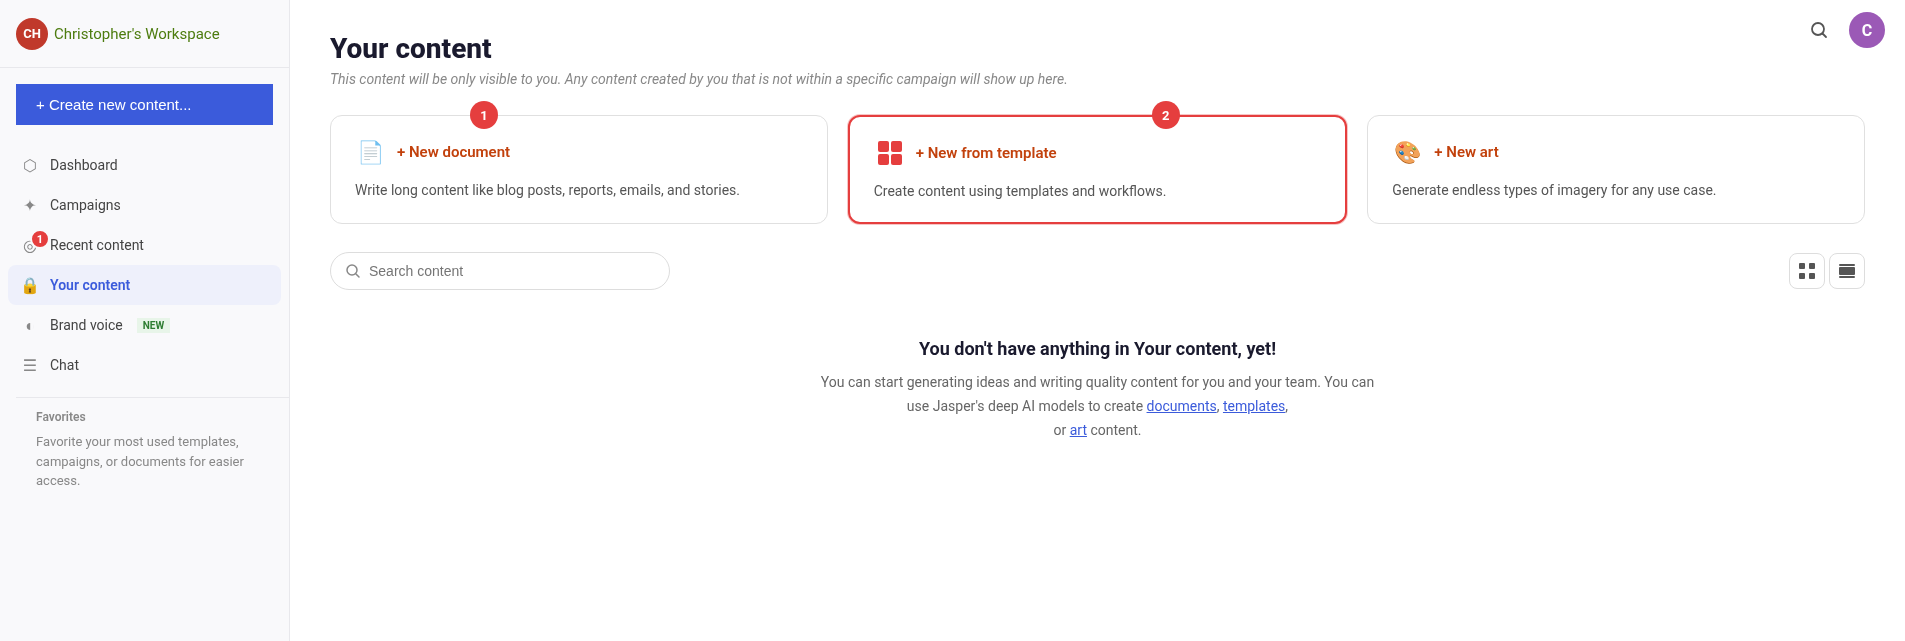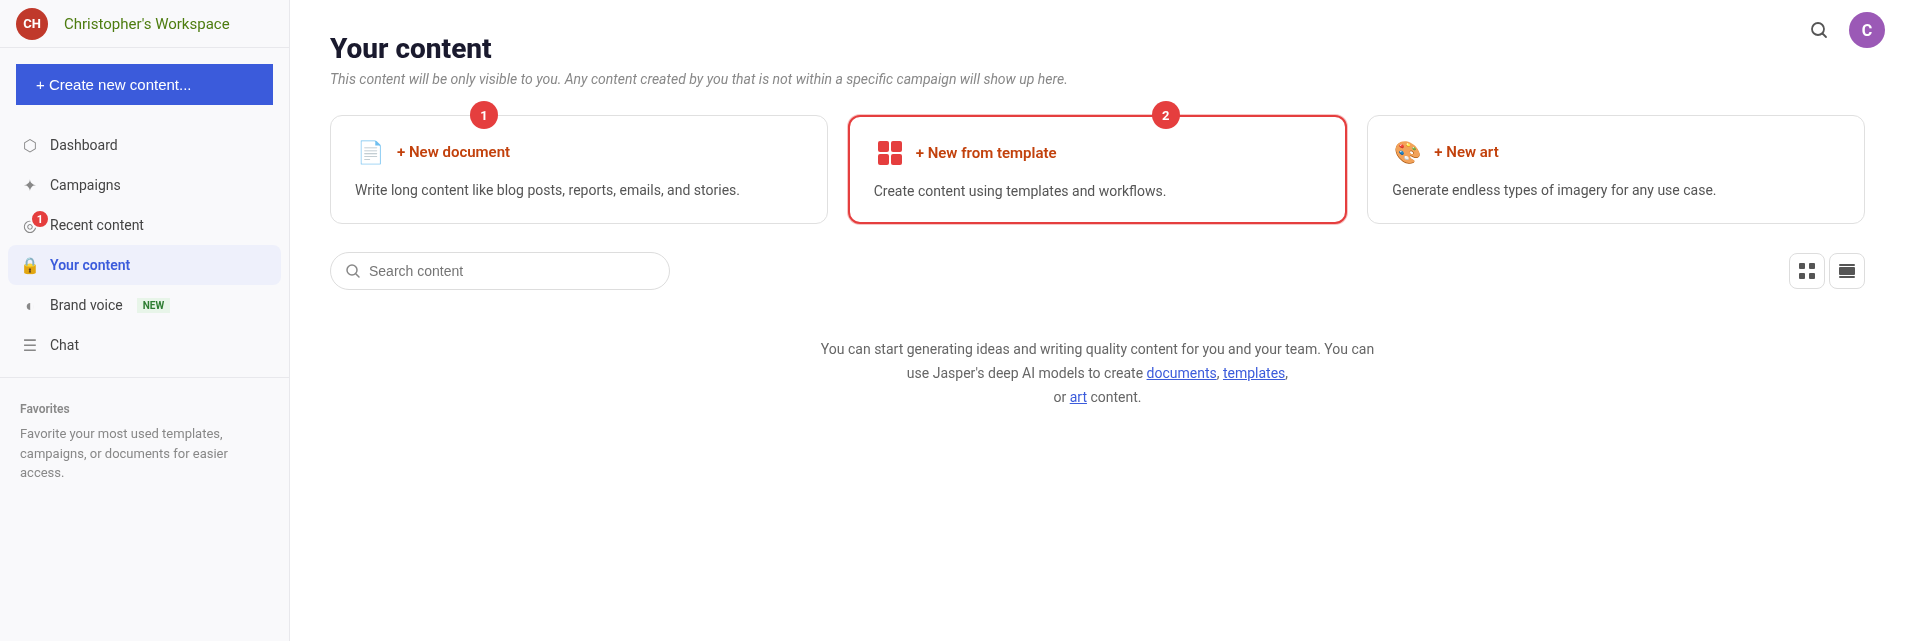--- a/index.html
+++ b/index.html
@@ -14,23 +14,23 @@
       display: flex;
       flex-direction: column;
       padding: 0;
       height: 641px;
     }
 
     .sidebar-header {
       display: flex;
       align-items: center;
       padding: 12px 16px;
-      gap: 16px;
+      gap: 6px;
       border-bottom: 1px solid #e8e8ec;
-      height: 48px;
+      height: 68px;
     }
 
     .workspace-avatar {
       width: 32px;
       height: 32px;
       border-radius: 50%;
       background: #c0392b;
       color: white;
       font-size: 13px;
       font-weight: 700;
@@ -120,23 +120,24 @@
       height: 20px;
       font-size: 11px;
       font-weight: 700;
       display: flex;
       align-items: center;
       justify-content: center;
       border: 2px solid #f9f9fb;
     }
 
     .favorites-section {
-      padding: 24px 20px;
+      padding: 12px 20px;
       border-top: 1px solid #e8e8ec;
       margin-top: 8px;
+      margin-left: 16px;
     }
 
     .favorites-title {
       font-size: 12px;
       font-weight: 600;
       color: #888;
       margin-bottom: 8px;
     }
 
     .favorites-text {
@@ -479,17 +480,18 @@
         <svg width="18" height="18" viewBox="0 0 18 18" fill="none">
           <rect x="1" y="2" width="16" height="2" rx="1" fill="#555"></rect>
           <rect x="1" y="5" width="16" height="8" rx="1" fill="#555"></rect>
           <rect x="1" y="14" width="16" height="2" rx="1" fill="#555"></rect>
         </svg>
       </div>
     </div>
   </div>
 
   <div class="empty-state">
+    <div class="empty-title">You don't have anything in Your content, yet!</div>
     <div class="empty-body">
       <span>You can start generating ideas and writing quality content for you and your team. You can use Jasper's deep AI models to create </span><a href="#">documents</a><span>, </span><a href="#">templates</a><span>,</span><br><span> or </span><a href="#">art</a><span> content.</span>
     </div>
   </div>
 </div>
 
 </body></html>

